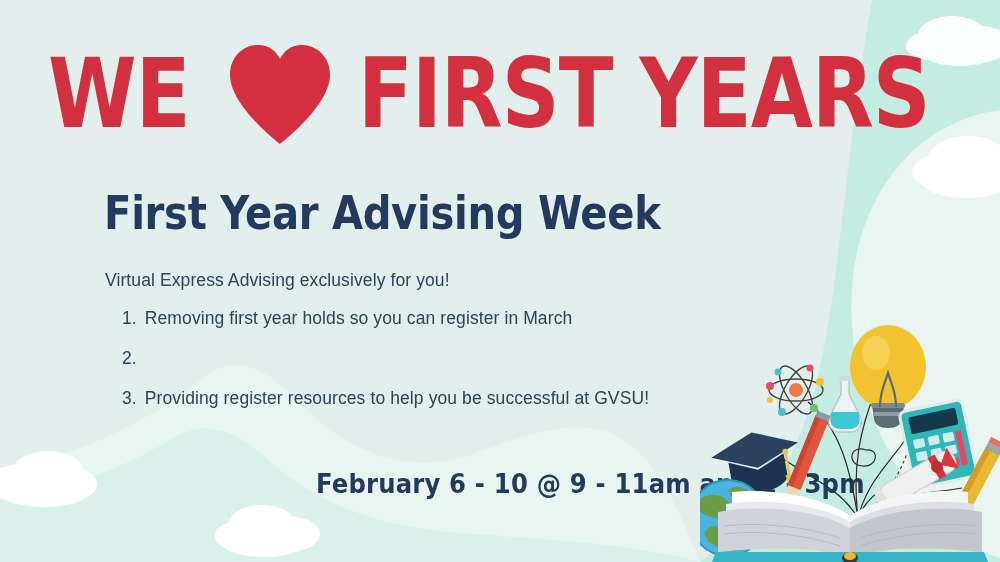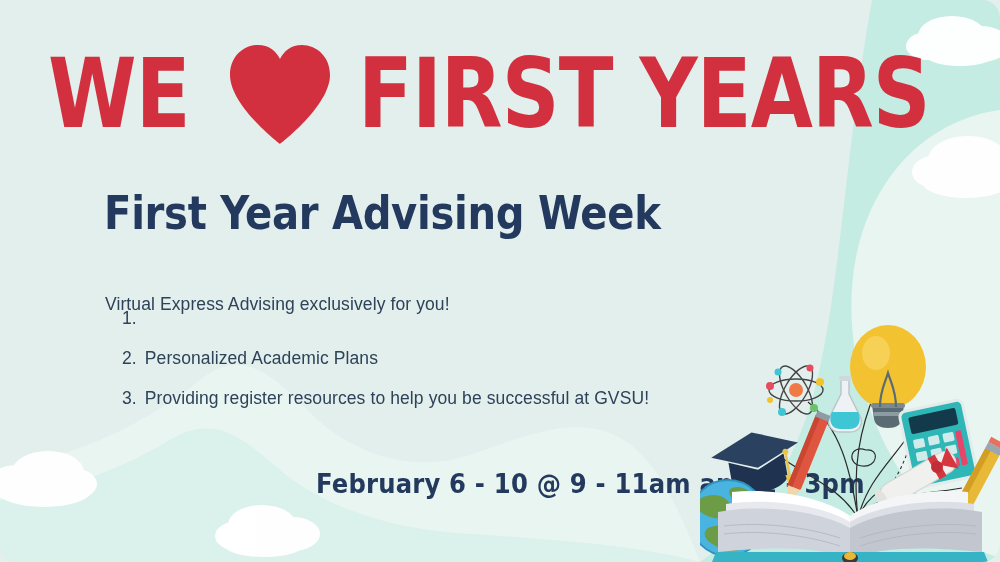--- a/index.html
+++ b/index.html
@@ -1,21 +1,21 @@
 <!DOCTYPE html>
 <html><head>
 <meta charset="utf-8">
 <style>
   html,body{margin:0;padding:0;}
   body{
     width:1000px;height:562px;overflow:hidden;
     font-family:"Liberation Sans","DejaVu Sans",sans-serif;
     background:#e2efed;
   }
-  #poster{position:relative;width:1000px;height:562px;overflow:hidden;background:#e2efed;border-radius:18px;}
+  #poster{position:relative;width:1000px;height:562px;overflow:hidden;background:#e2efed;}
 
   
   .bg-layer{position:absolute;inset:0;width:1000px;height:562px;pointer-events:none;}
 
   
   .headline{
     position:absolute;left:48px;top:44px;width:860px;height:100px;
     display:flex;align-items:center;gap:20px;
   }
   .headline-word{
@@ -32,21 +32,21 @@
     position:absolute;left:104px;top:188px;
     font-family:"DejaVu Sans Condensed","Liberation Sans Narrow","Liberation Sans",sans-serif;
     font-weight:700;font-size:46px;line-height:1.1;letter-spacing:-.3px;
     color:#233a5e;white-space:nowrap;
     transform:scaleX(.97);transform-origin:left center;
   }
 
   
   .lede{
     position:absolute;left:105px;top:270px;
-    font-size:17.5px;color:#2e4258;letter-spacing:.1px;white-space:nowrap;margin-top:24px;
+    font-size:17.5px;color:#2e4258;letter-spacing:.1px;white-space:nowrap;
   }
   .bullets{
     position:absolute;left:122px;top:308px;
     margin:0;padding:0;list-style:none;
   }
   .bullet{
     display:flex;align-items:flex-start;gap:8px;
     font-size:17.5px;color:#2e4258;letter-spacing:.1px;
     margin-bottom:19px;white-space:nowrap;
   }
@@ -136,24 +136,24 @@
     <span class="headline-word">FIRST YEARS</span>
   </div>
 
   <div class="subtitle">First Year Advising Week</div>
 
   <div class="lede">Virtual Express Advising exclusively for you!</div>
 
   <ul class="bullets">
     <li class="bullet">
       <span class="bullet-num">1.</span>
+      <span>Removing first year holds so you can register in March</span>
     </li>
     <li class="bullet">
       <span class="bullet-num">2.</span>
-      <span>Personalized Academic Plans</span>
     </li>
     <li class="bullet">
       <span class="bullet-num">3.</span>
       <span>Providing register resources to help you be successful at GVSU!</span>
     </li>
   </ul>
 
   <div class="dateline">February 6 - 10 @ 9 - 11am and 1 - 3pm</div>
 
   <svg class="illustration" viewBox="0 0 300 244" xmlns="http://www.w3.org/2000/svg">

